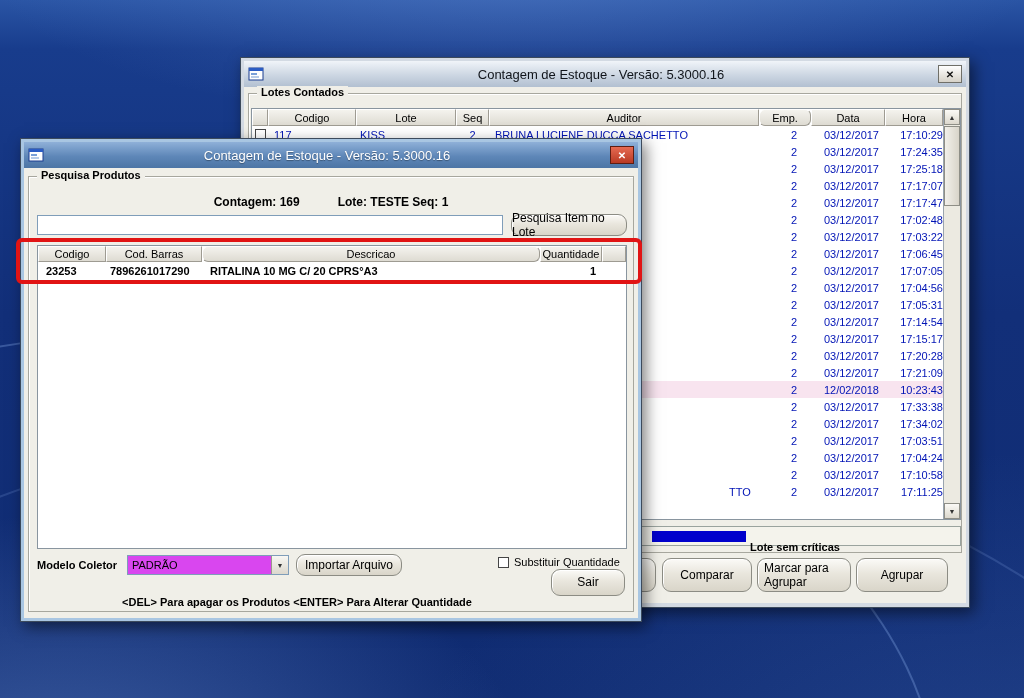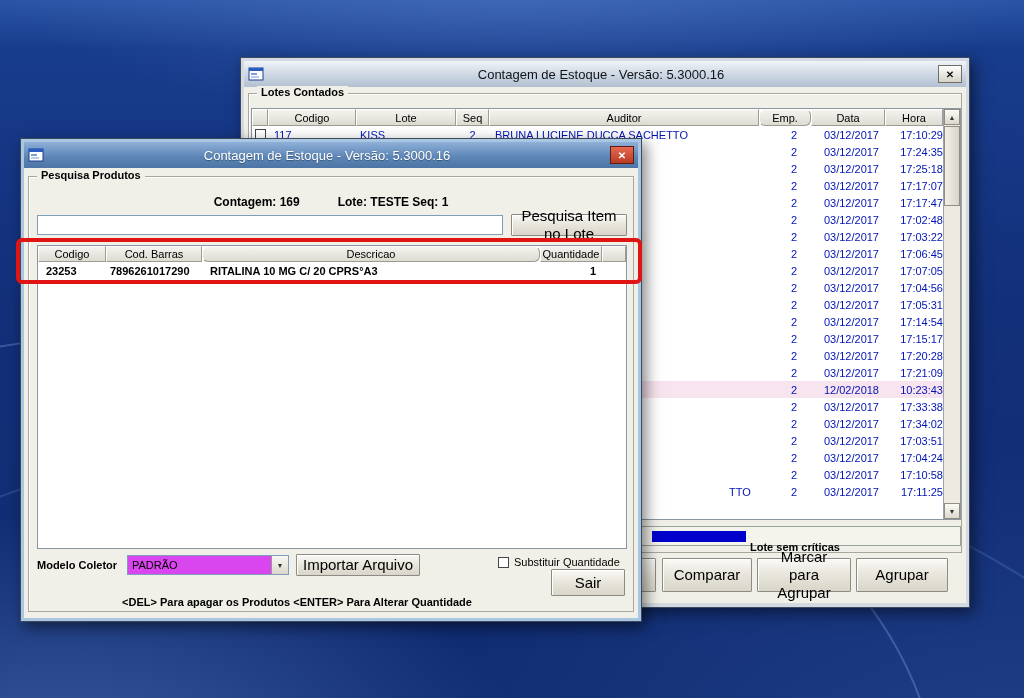--- a/index.html
+++ b/index.html
@@ -37,22 +37,22 @@
 
   .winbody { position:relative; background:#f0efe8; }
   .back-win  .winbody { height:516px; }
   .front-win .winbody { height:450px; }
 
   .groupbox { position:absolute; border:1px solid #a7a79e; box-shadow:inset 1px 1px 0 #ffffff; }
   .gb-label { position:absolute; top:-8px; left:8px; background:#f0efe8; padding:0 4px;
               font-size:11px; font-weight:bold; color:#000; white-space:nowrap; }
 
   .btn { background:linear-gradient(180deg,#fbfaf7,#e9e6dd 45%,#d9d5c9); border:1px solid #8c8c84;
-         border-radius:1px; box-shadow:inset 1px 1px 0 #fff; font-size:15px; color:#000;
-         display:flex; align-items:center; justify-content:center; text-align:center; line-height:1.2; }
+         border-radius:9px; box-shadow:inset 1px 1px 0 #fff; font-size:12px; color:#000;
+         display:flex; align-items:center; justify-content:center; line-height:1.2; }
 
   
   .b-groupbox { left:4px; top:6px; width:714px; height:460px; }
   .btable { position:absolute; left:2px; top:14px; width:710px; height:412px; background:#fff;
             border:1px solid #89959f; display:flex; }
   .btable-main { flex:1; overflow:hidden; }
   .bheader { display:flex; height:17px; }
   .bhc { background:linear-gradient(180deg,#f4f3ee,#dedbd2); border-right:1px solid #9e9b92;
          border-bottom:1px solid #9e9b92; border-top:1px solid #fff; border-left:1px solid #fff;
          font-size:11px; color:#000; display:flex; align-items:center; justify-content:center;
@@ -115,21 +115,21 @@
   .frow .f-barras { padding-left:4px; }
   .frow .f-desc   { padding-left:8px; }
   .frow .f-qtd    { text-align:right; padding-right:6px; }
 
   .modelo-label { position:absolute; left:8px; top:382px; font-size:11px; font-weight:bold; color:#000; }
   .modelo-select { position:absolute; left:98px; top:378px; width:162px; height:20px; background:#d946ef;
                    border:1px solid #7f9db9; display:flex; align-items:stretch; }
   .modelo-value { flex:1; padding-left:4px; font-size:11px; display:flex; align-items:center; }
   .select-arrow { width:17px; background:linear-gradient(180deg,#f8f7f3,#dcd8cd); border-left:1px solid #9a968c;
                   display:flex; align-items:center; justify-content:center; font-size:7px; color:#333; }
-  .importar-btn { position:absolute; left:267px; top:377px; width:124px; height:22px; }
+  .importar-btn { position:absolute; left:267px; top:377px; width:106px; height:22px; }
   .substituir { position:absolute; left:469px; top:379px; display:flex; align-items:center; gap:5px;
                 font-size:11px; color:#000; }
   .sair-btn { position:absolute; left:522px; top:392px; width:74px; height:27px; }
   .hint { position:absolute; left:8px; top:419px; width:520px; text-align:center;
           font-size:11px; font-weight:bold; color:#000; }
 
   
   .annotation { position:absolute; left:16px; top:238px; width:626px; height:46px;
                 border:4px solid #e11414; border-radius:6px; z-index:40; pointer-events:none; }
   .app-icon { width:16px; height:16px; flex-shrink:0; }

